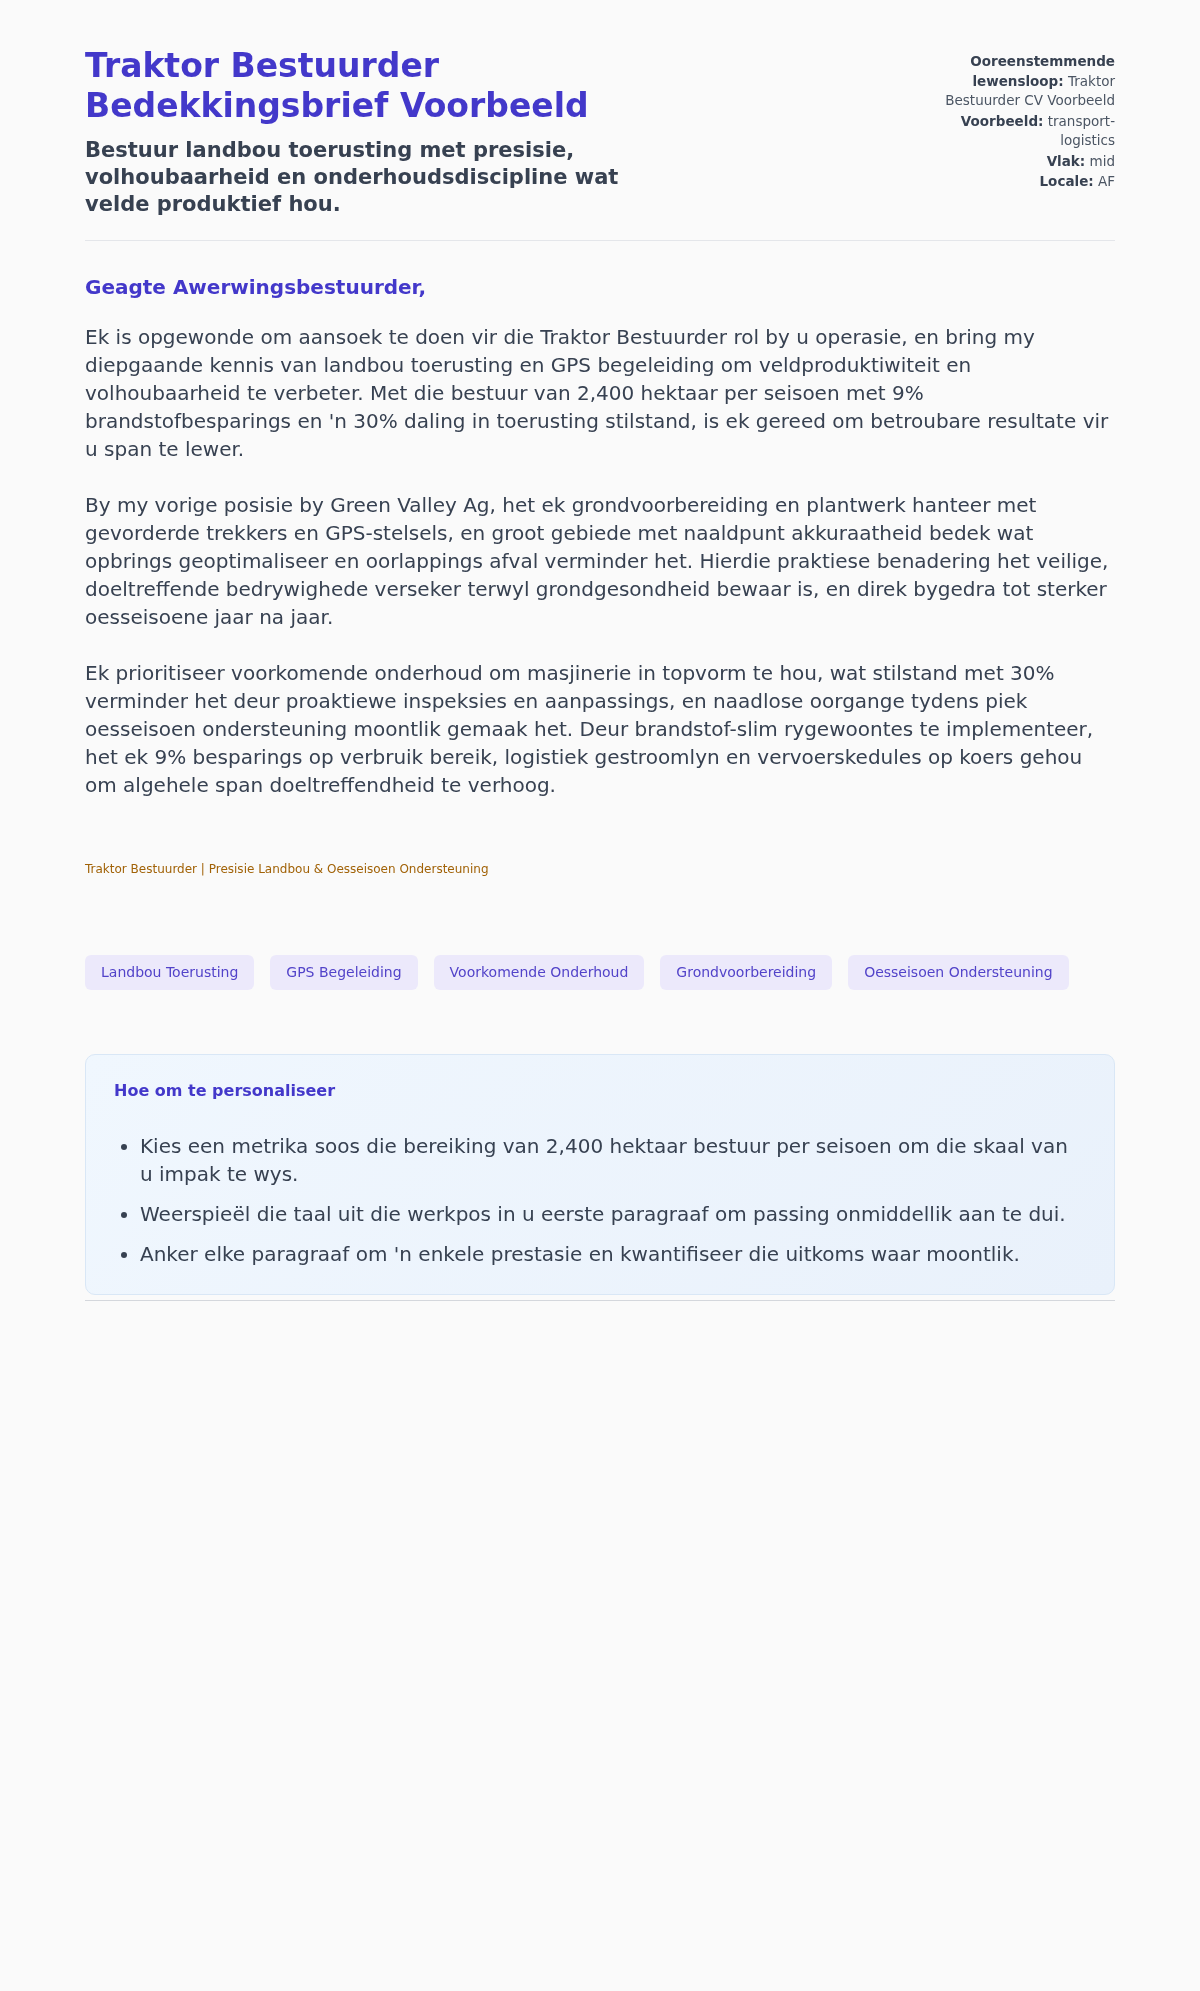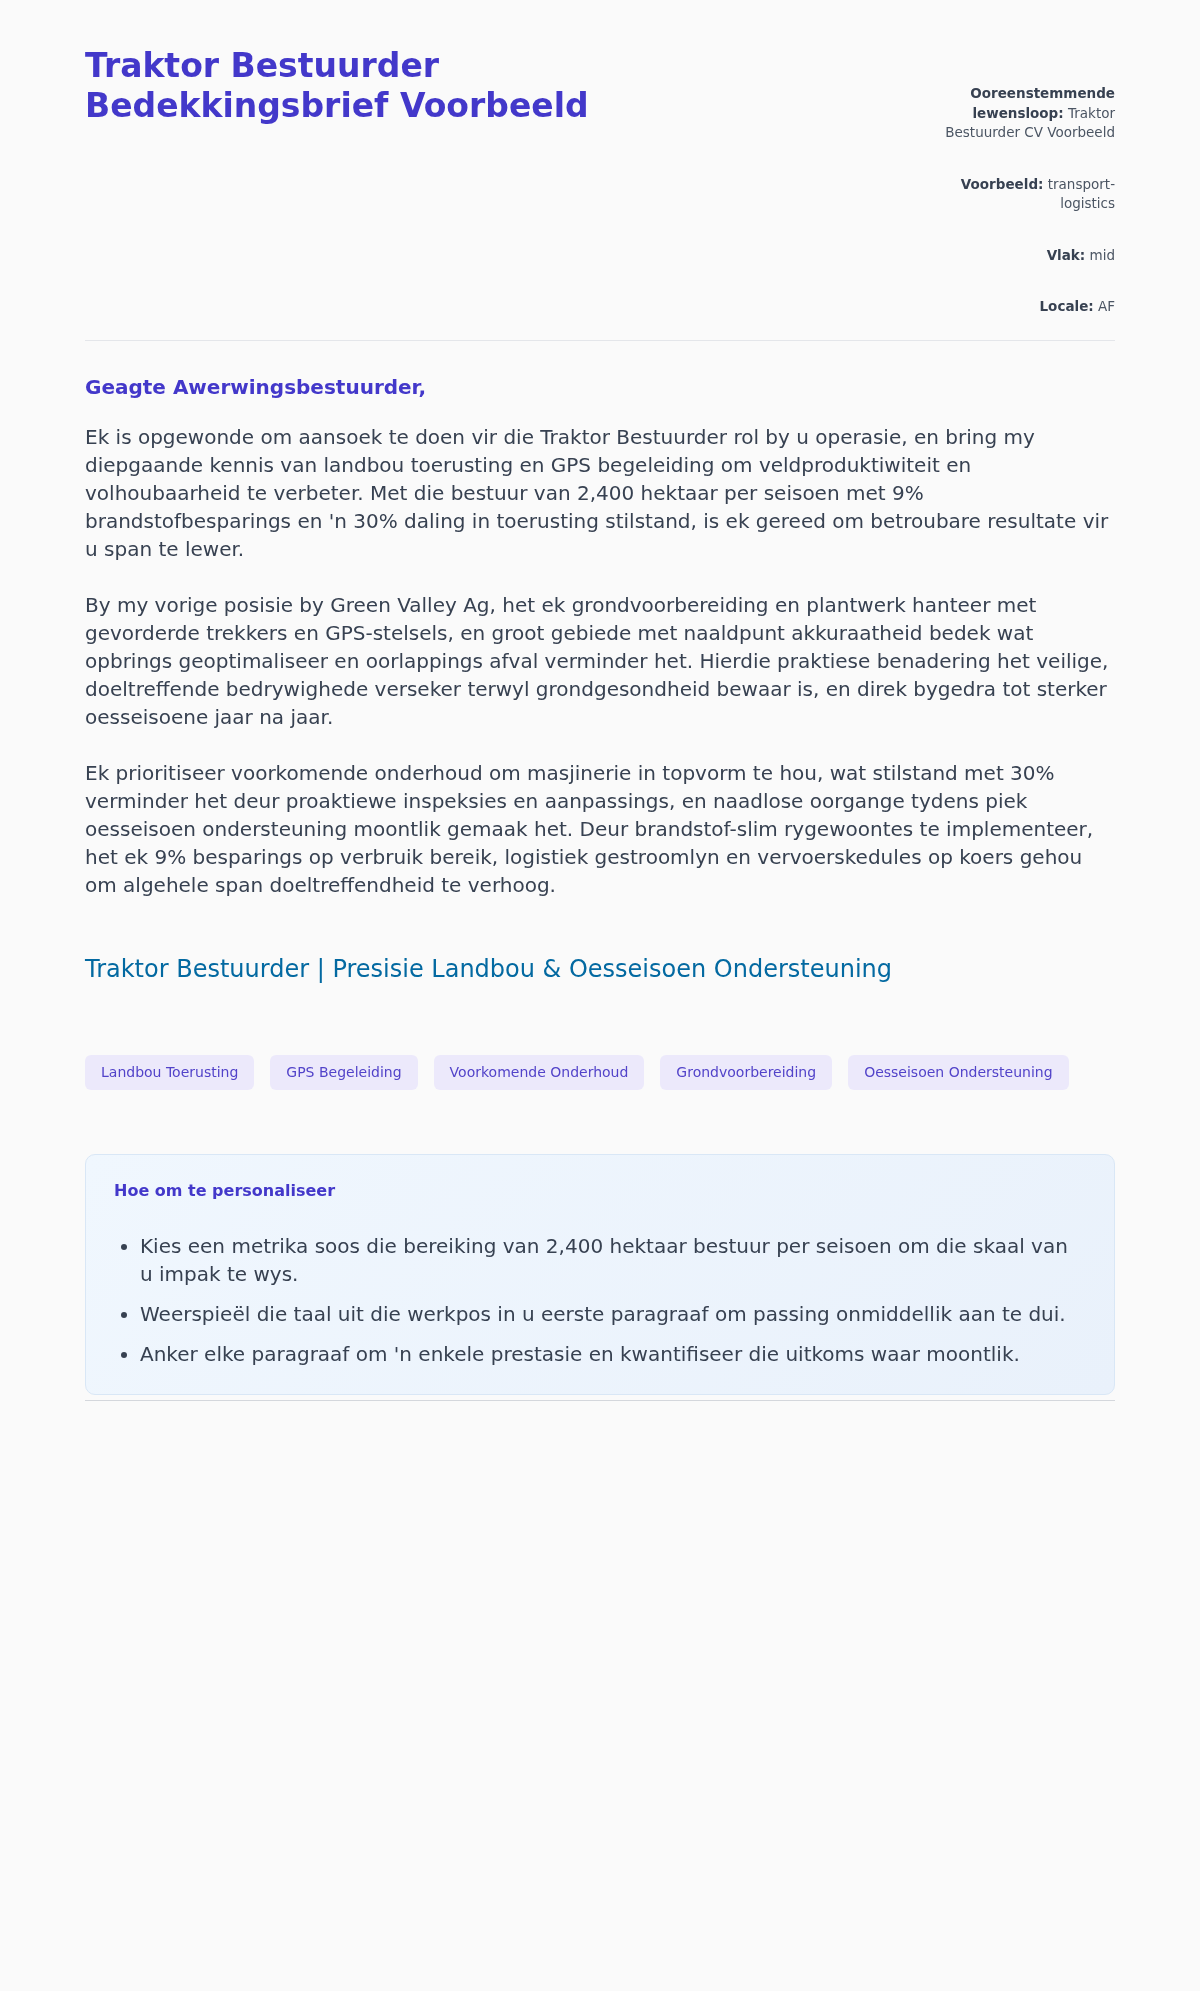--- a/index.html
+++ b/index.html
@@ -37,35 +37,35 @@
   }
   .meta {
     width: 205px;
     flex: none;
     text-align: right;
     font-size: 13.5px;
     line-height: 1.45;
     color: #4b5563;
     padding-top: 6px;
   }
-  .meta-row { margin-bottom: 1px; margin-top: 32px; }
+  .meta-row { margin-bottom: 1px; }
   .meta-label { font-weight: 700; color: #374151; }
 
   
   .letter { margin-top: 32px; font-size: 20px; line-height: 28px; }
   .greeting {
     color: var(--accent, #4338ca);
     font-weight: 700;
     margin-bottom: 22px;
   }
   .letter p.par { margin-bottom: 28px; color: #374151; }
 
   .signature { margin-top: 56px; }
   .sig-name { font-size: 20px; font-weight: 700; color: #111827; }
-  .sig-role { font-size: 24px; color: #0369a1; }
+  .sig-role { font-size: 12px; color: #a16207; }
 
   
   .tags { margin-top: 72px; display: flex; flex-wrap: wrap; gap: 14px 16px; }
   .tag {
     display: inline-block;
     background: var(--tag-bg, #ece9fb);
     color: var(--tag-text, #5243c9);
     font-size: 14px;
     line-height: 1.2;
     padding: 9px 16px;
@@ -98,20 +98,21 @@
   }
 </style>
 </head>
 <body>
 
 <div class="page">
 
   <header class="doc-header">
     <div class="header-left">
       <h1 class="doc-title">Traktor Bestuurder Bedekkingsbrief Voorbeeld</h1>
+      <p class="doc-subtitle">Bestuur landbou toerusting met presisie, volhoubaarheid en onderhoudsdiscipline wat velde produktief hou.</p>
     </div>
     <div class="meta">
       <div class="meta-row">
         <span class="meta-label">Ooreenstemmende lewensloop:</span>
         <span class="meta-value">Traktor Bestuurder CV Voorbeeld</span>
       </div>
       <div class="meta-row">
         <span class="meta-label">Voorbeeld:</span>
         <span class="meta-value">transport-logistics</span>
       </div>

